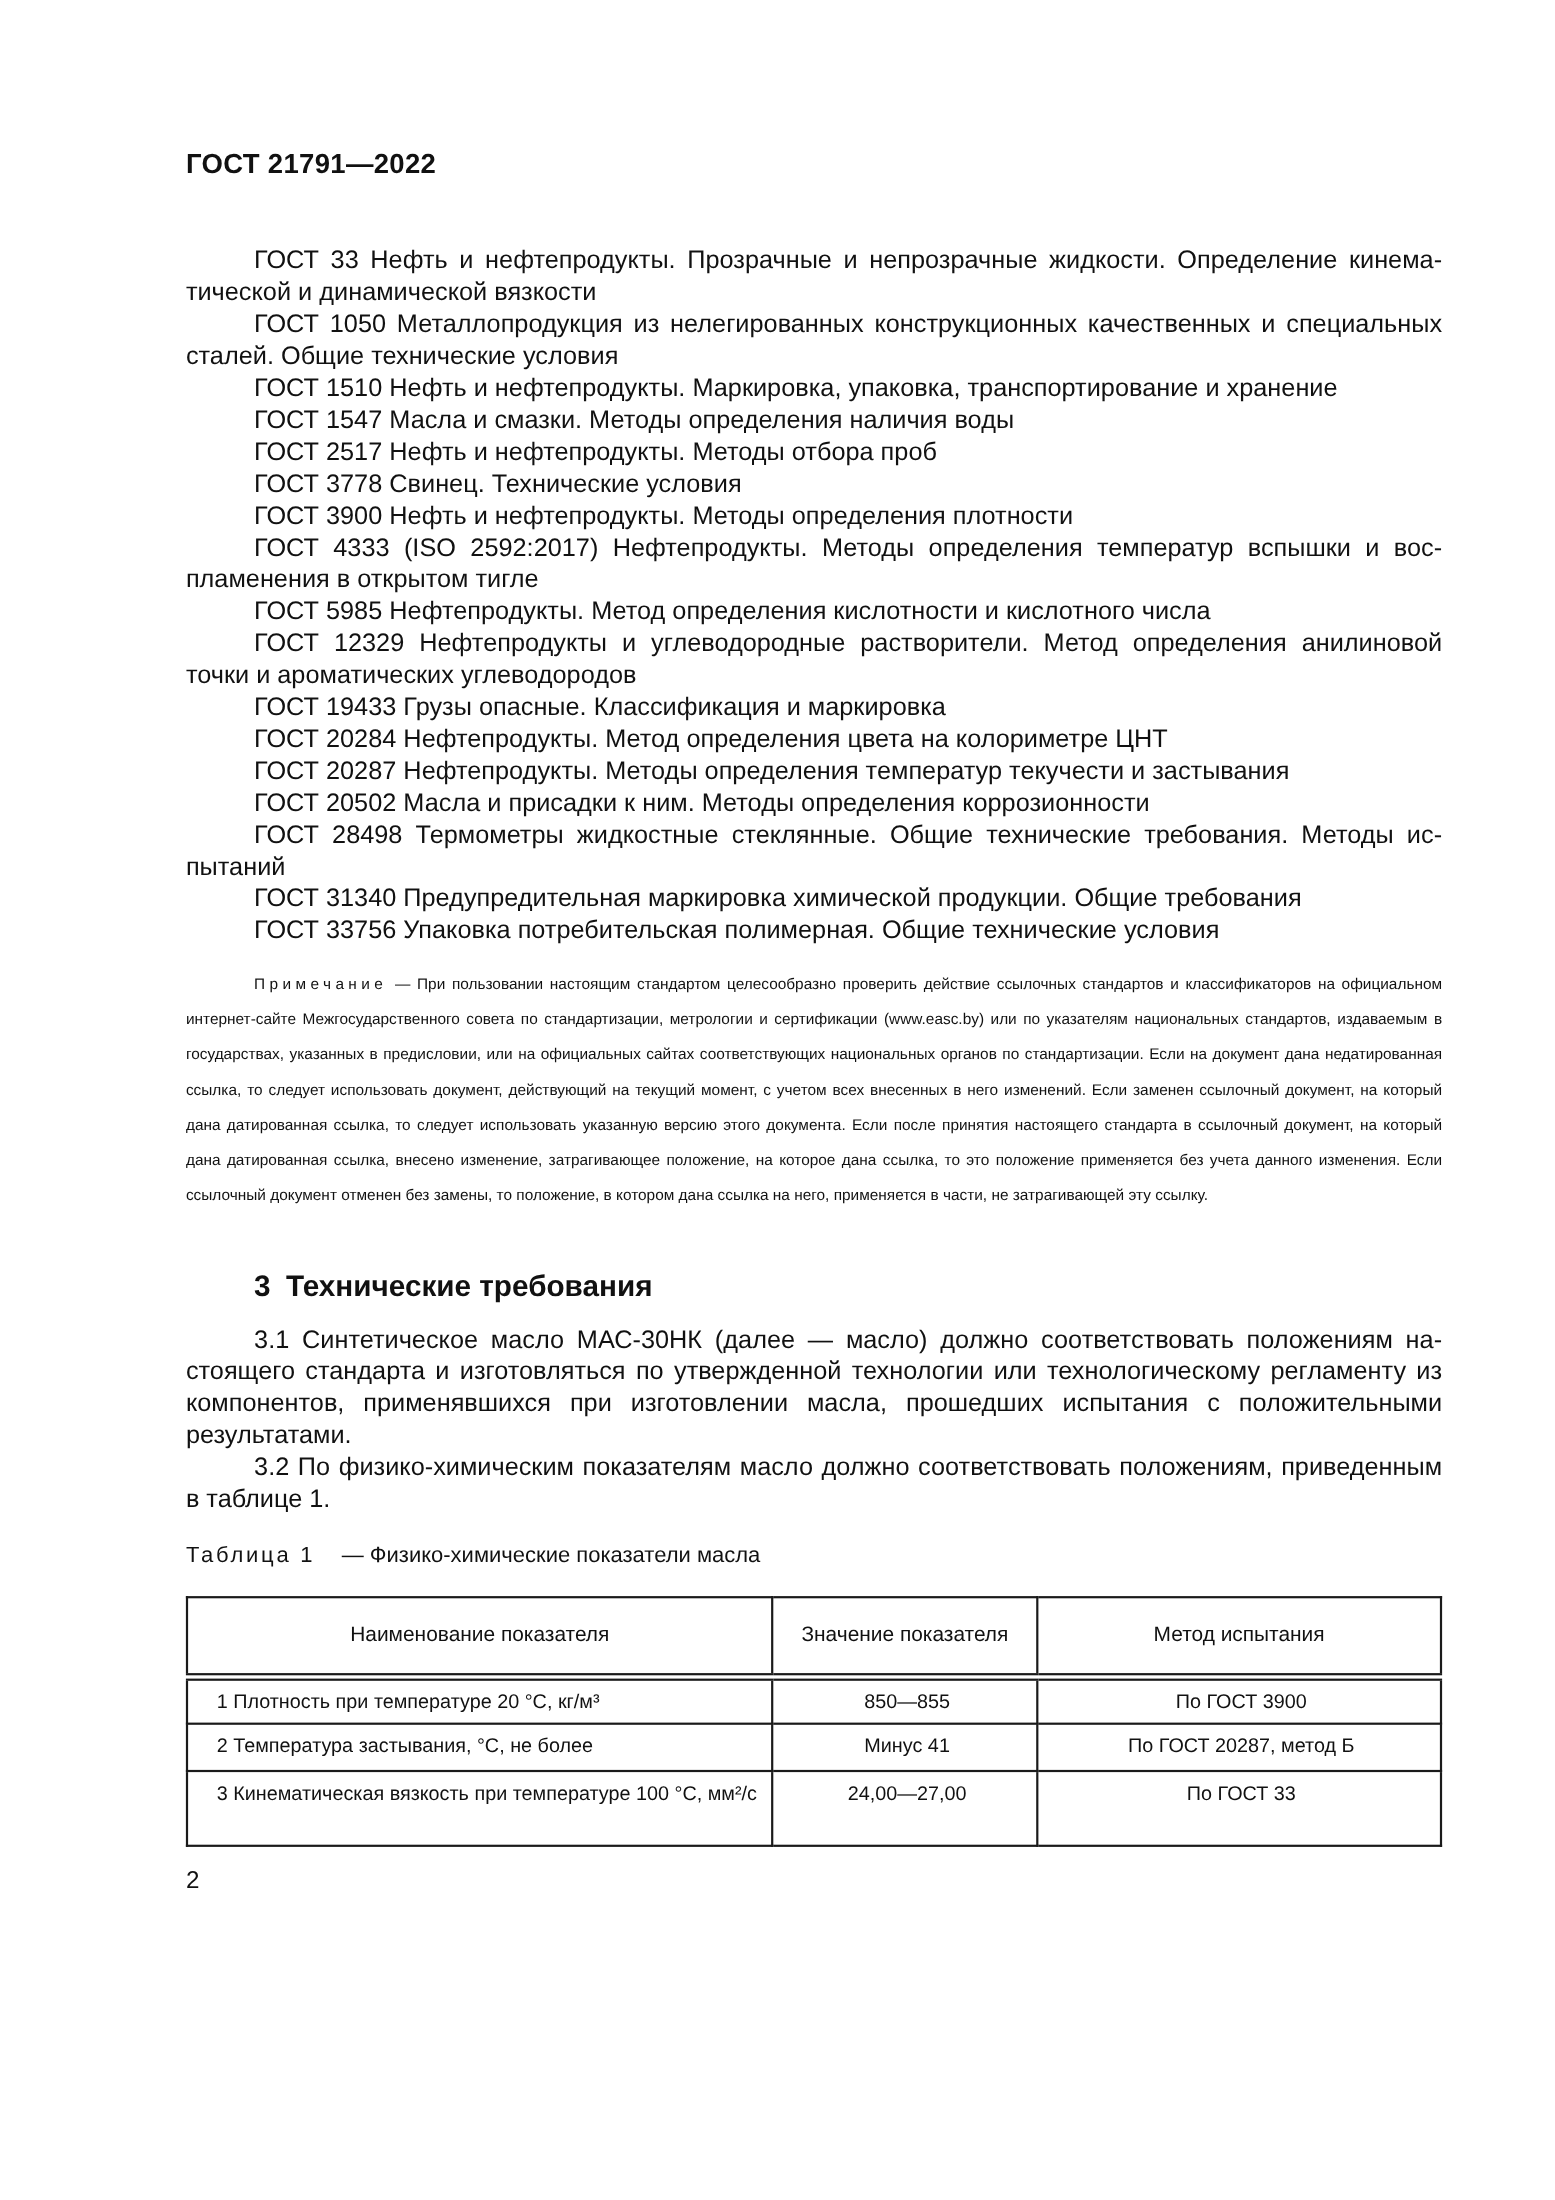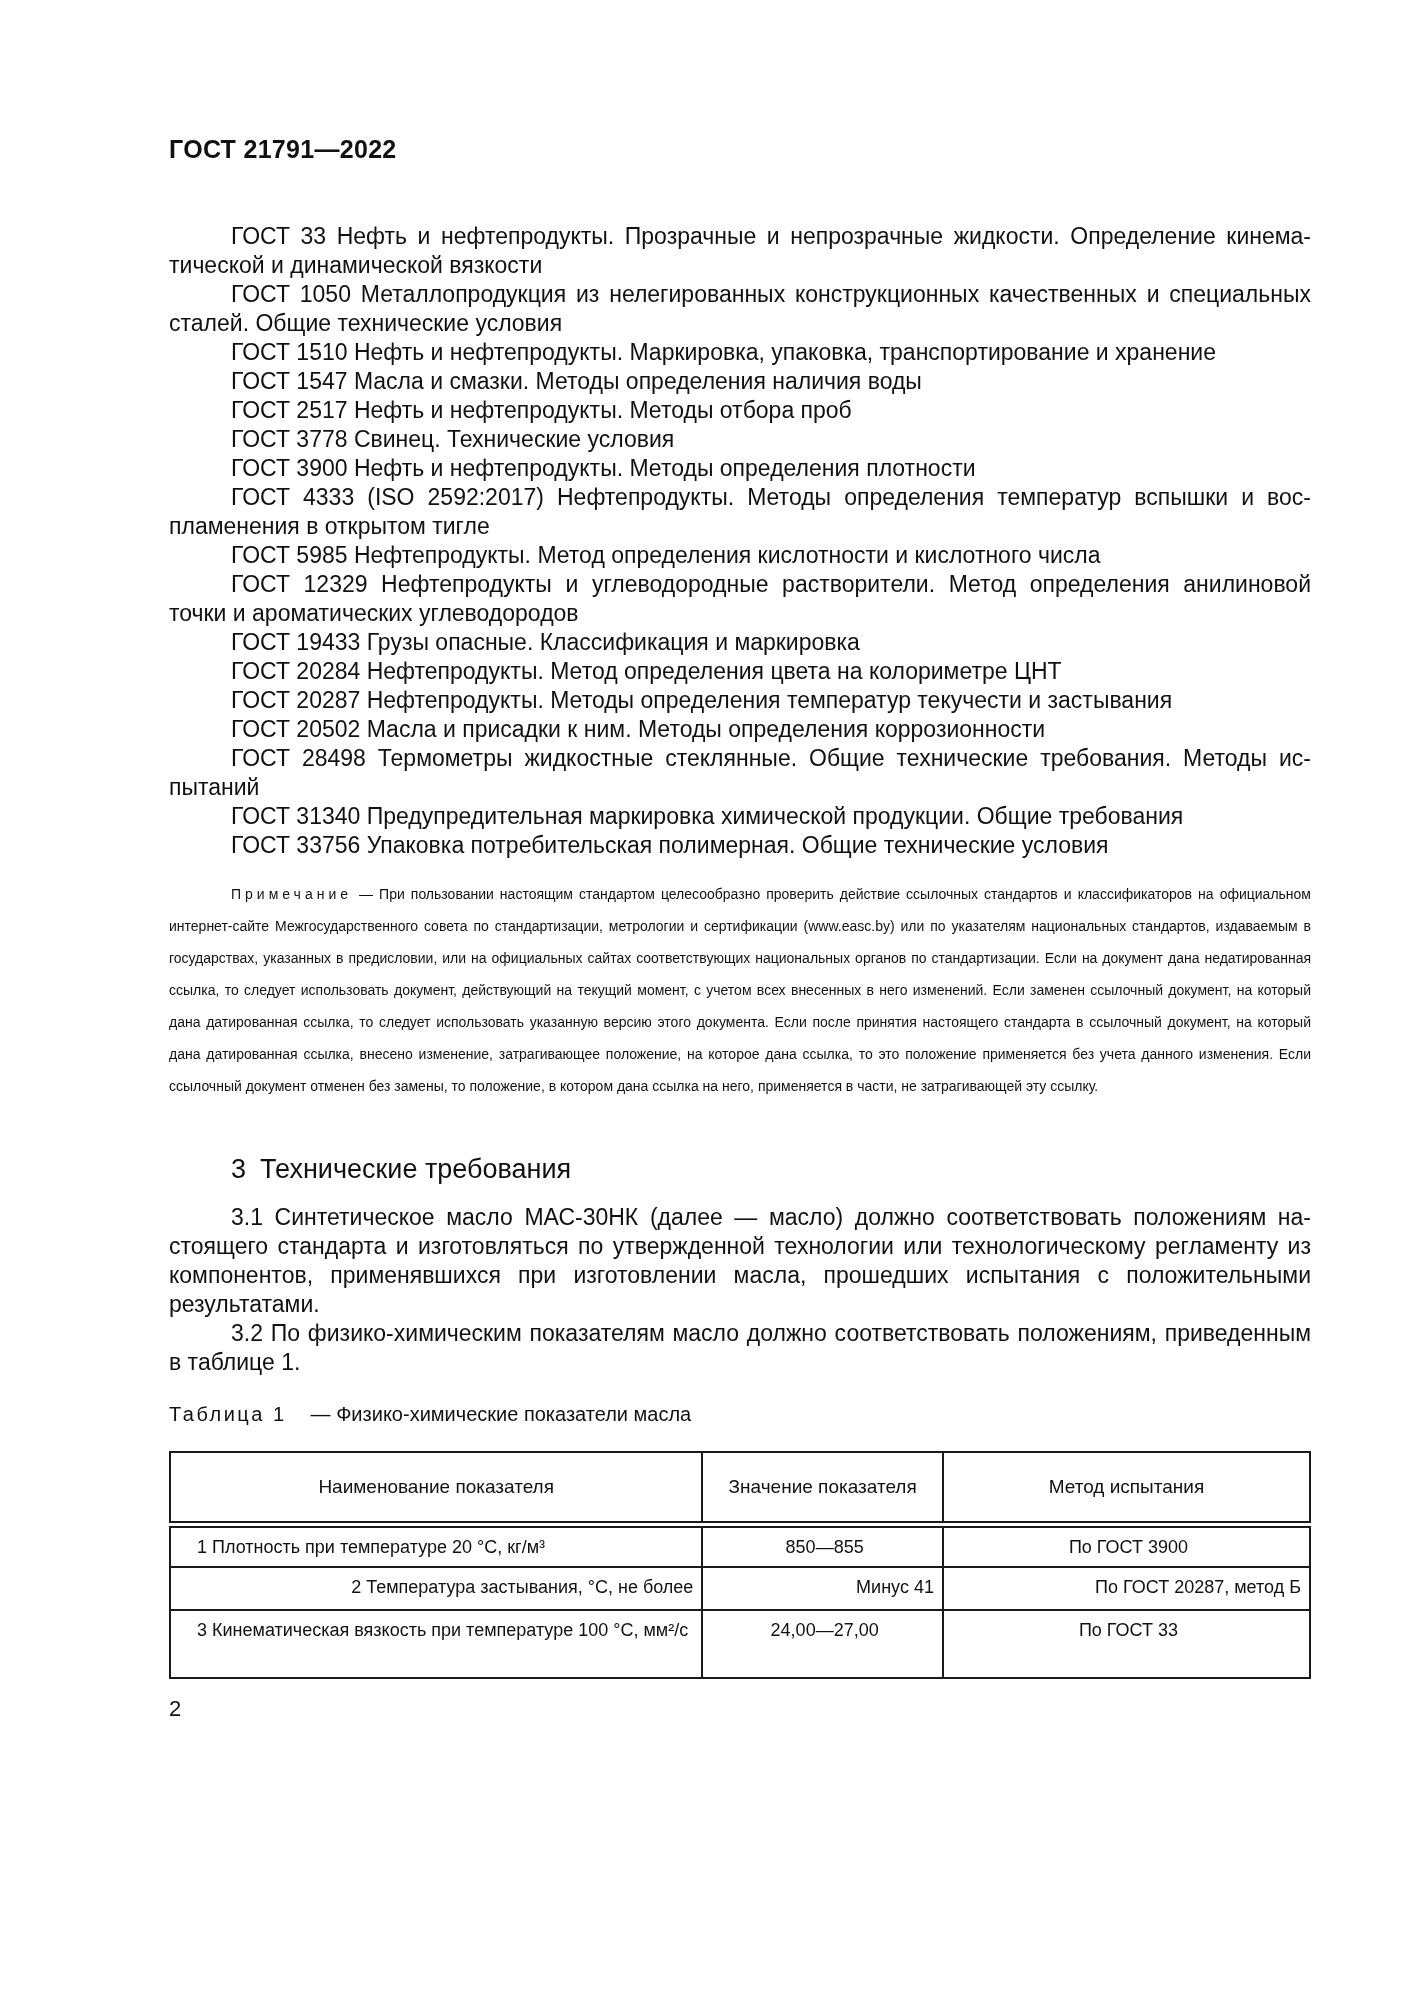--- a/index.html
+++ b/index.html
@@ -15,21 +15,21 @@
   .par{
     font-size:23px;line-height:29px;text-align:justify;text-indent:62px;margin:0;
     -webkit-hyphens:manual;hyphens:manual;
   }
   .note-par{
     margin-top:18px;font-size:14px;line-height:32px;text-align:justify;text-indent:62px;
   }
   .note-label{letter-spacing:4px;}
   .note-body{margin-left:7px;}
   .section-heading{
-    margin-top:50px;padding-left:62px;font-size:27px;font-weight:normal;line-height:34px;
+    margin-top:50px;padding-left:62px;font-size:27px;font-weight:bold;line-height:34px;
   }
   .section-num{margin-right:14px;}
   .section-pars{margin-top:17px;}
   .table-caption{
     margin-top:24px;font-size:20px;line-height:26px;
   }
   .cap-label{letter-spacing:2.5px;}
   .cap-text{margin-left:24px;}
   table.gost{
     margin-top:24px;width:100%;border-collapse:collapse;border:1px solid #701a75;
@@ -39,21 +39,21 @@
     font-weight:normal;font-size:19px;line-height:24px;text-align:center;vertical-align:middle;
     height:60px;border:2px solid #1a1a1a;border-bottom:7px double #1a1a1a;padding:4px 10px;
   }
   table.gost td{
     font-size:18px;line-height:27px;border:2.5px solid #1a1a1a;vertical-align:top;
     padding:6px 8px 4px 12px;
   }
   td.c-name{text-align:justify;text-indent:14px;}
   td.c-center{text-align:center;}
   tr.r1 td{height:28px;}
-  tr.r2 td{height:31px;text-align:right;}
+  tr.r2 td{height:31px;}
   tr.r3 td{height:56px;}
   .page-number{margin-top:16px;font-size:22px;line-height:28px;}
 </style>
 </head>
 <body>
 
 <div class="content">
 
   <div class="doc-header">ГОСТ 21791—2022</div>
 

